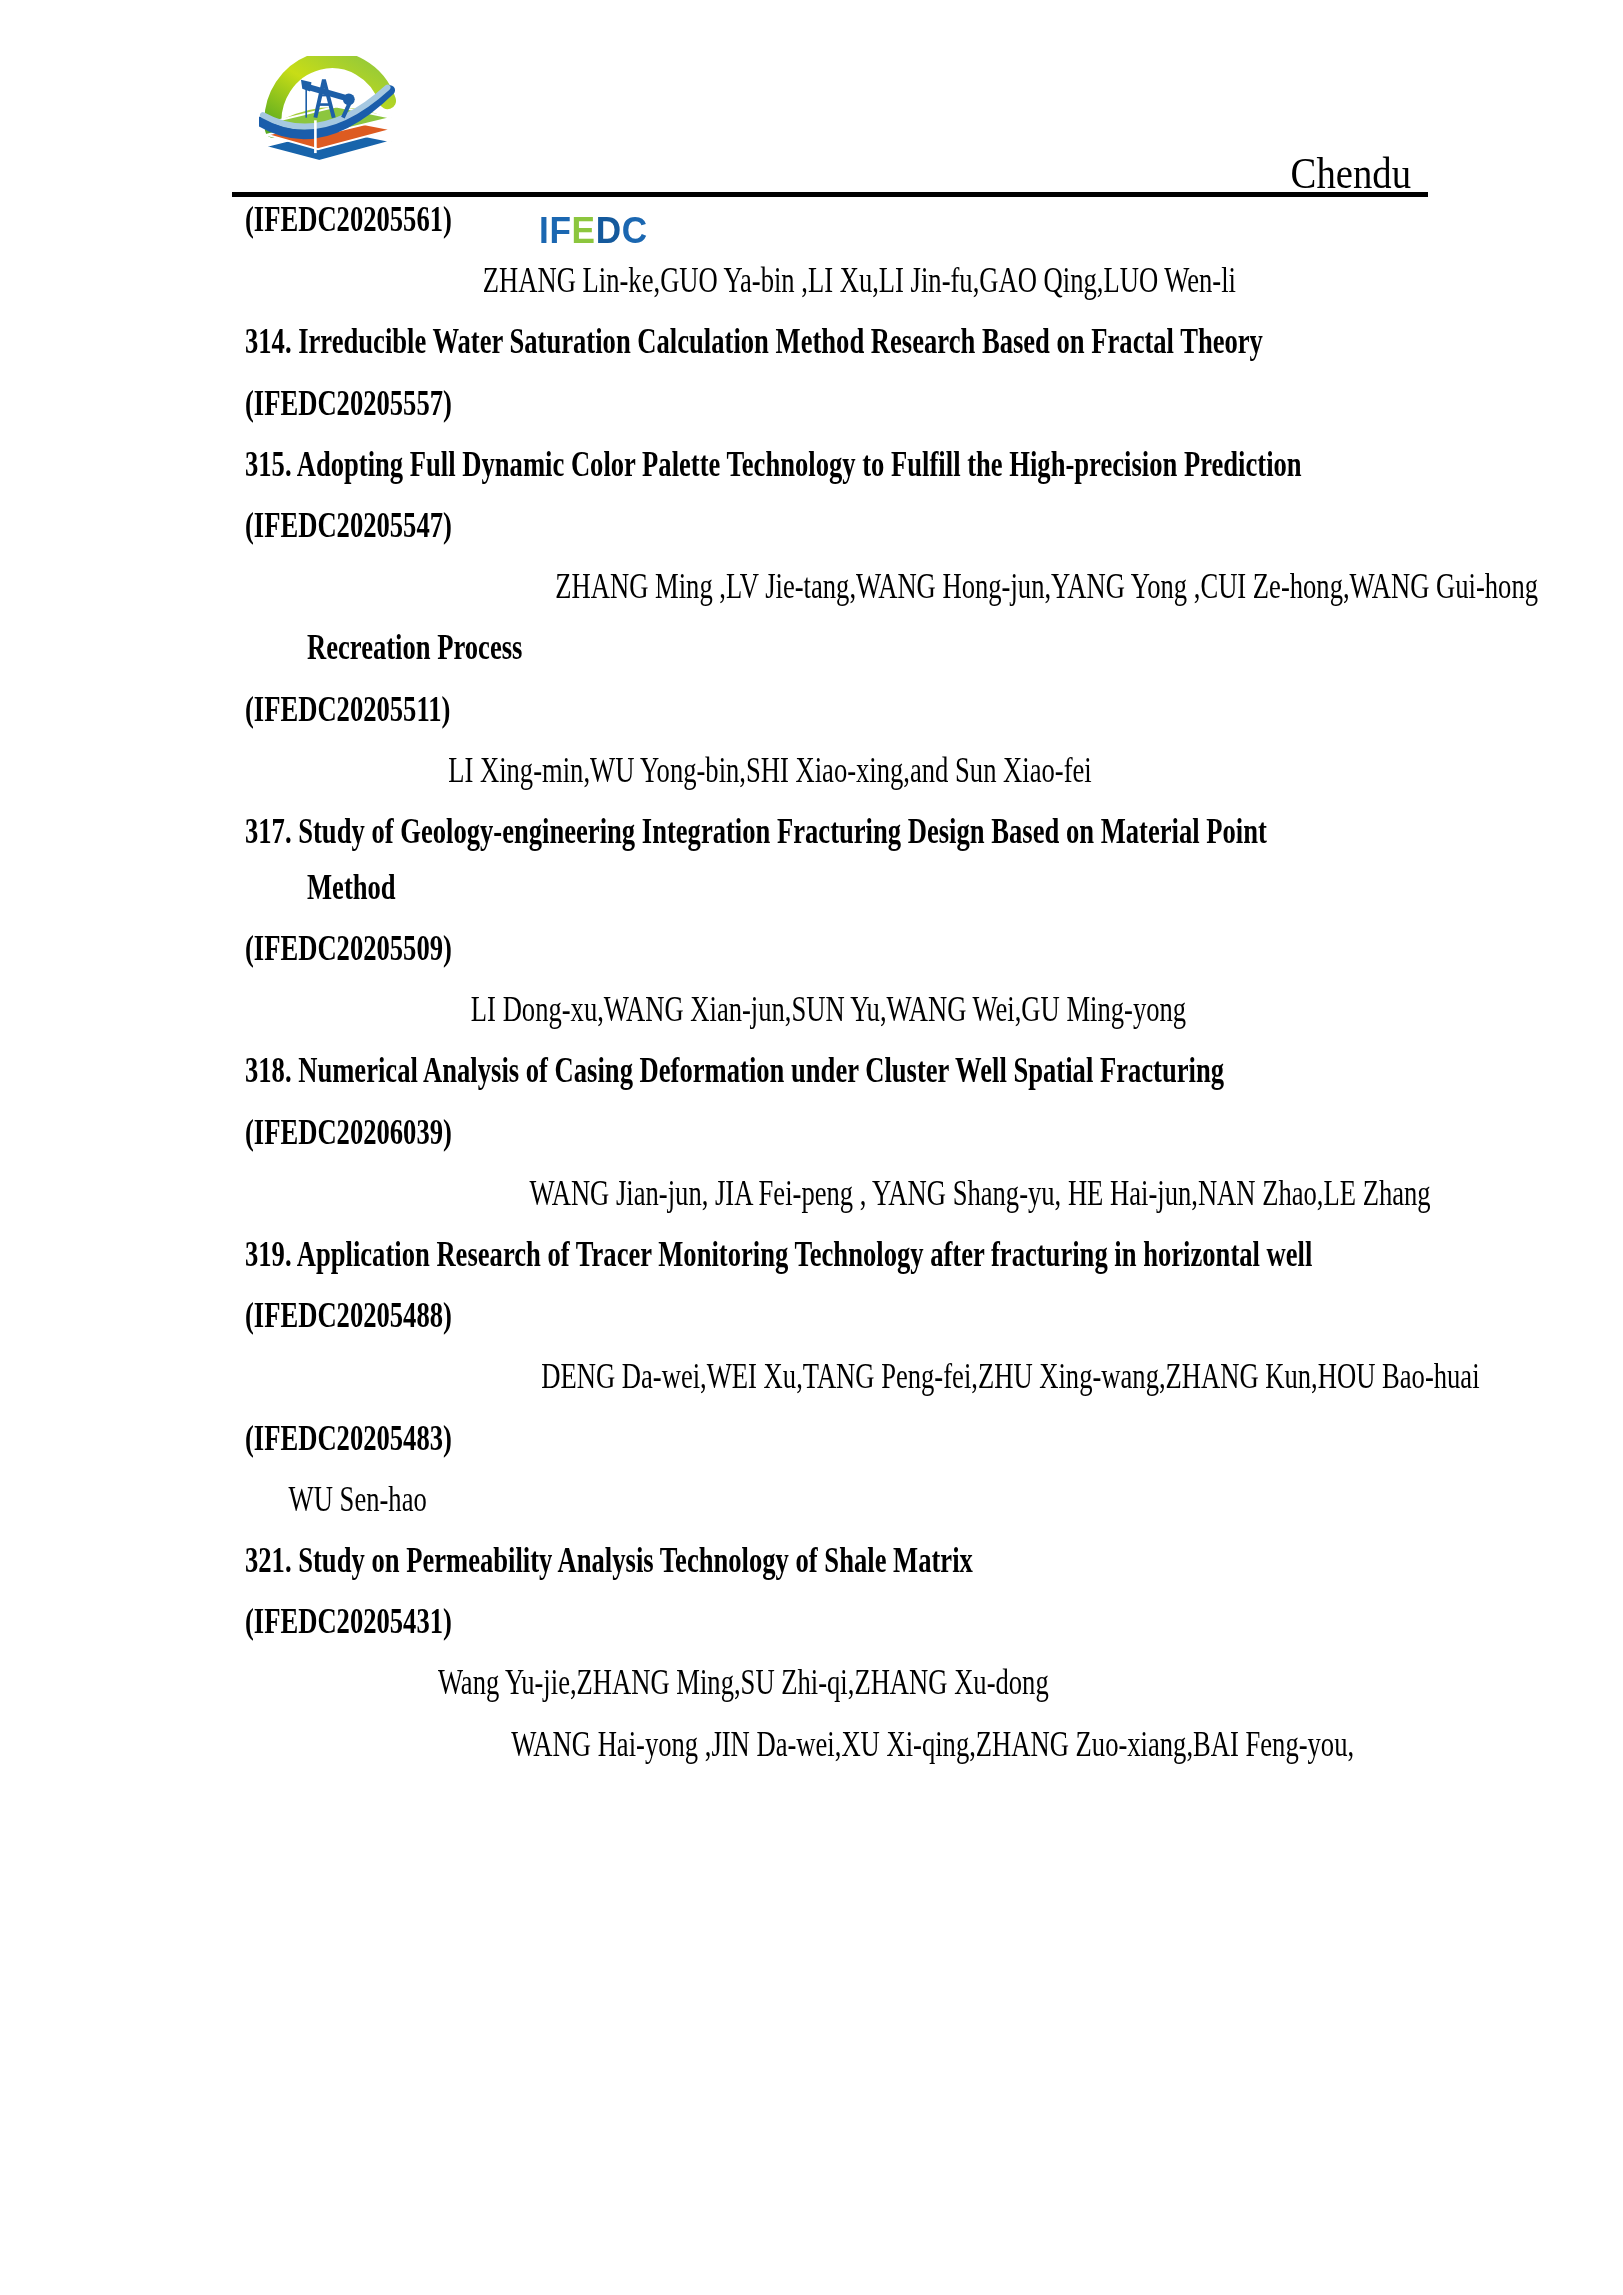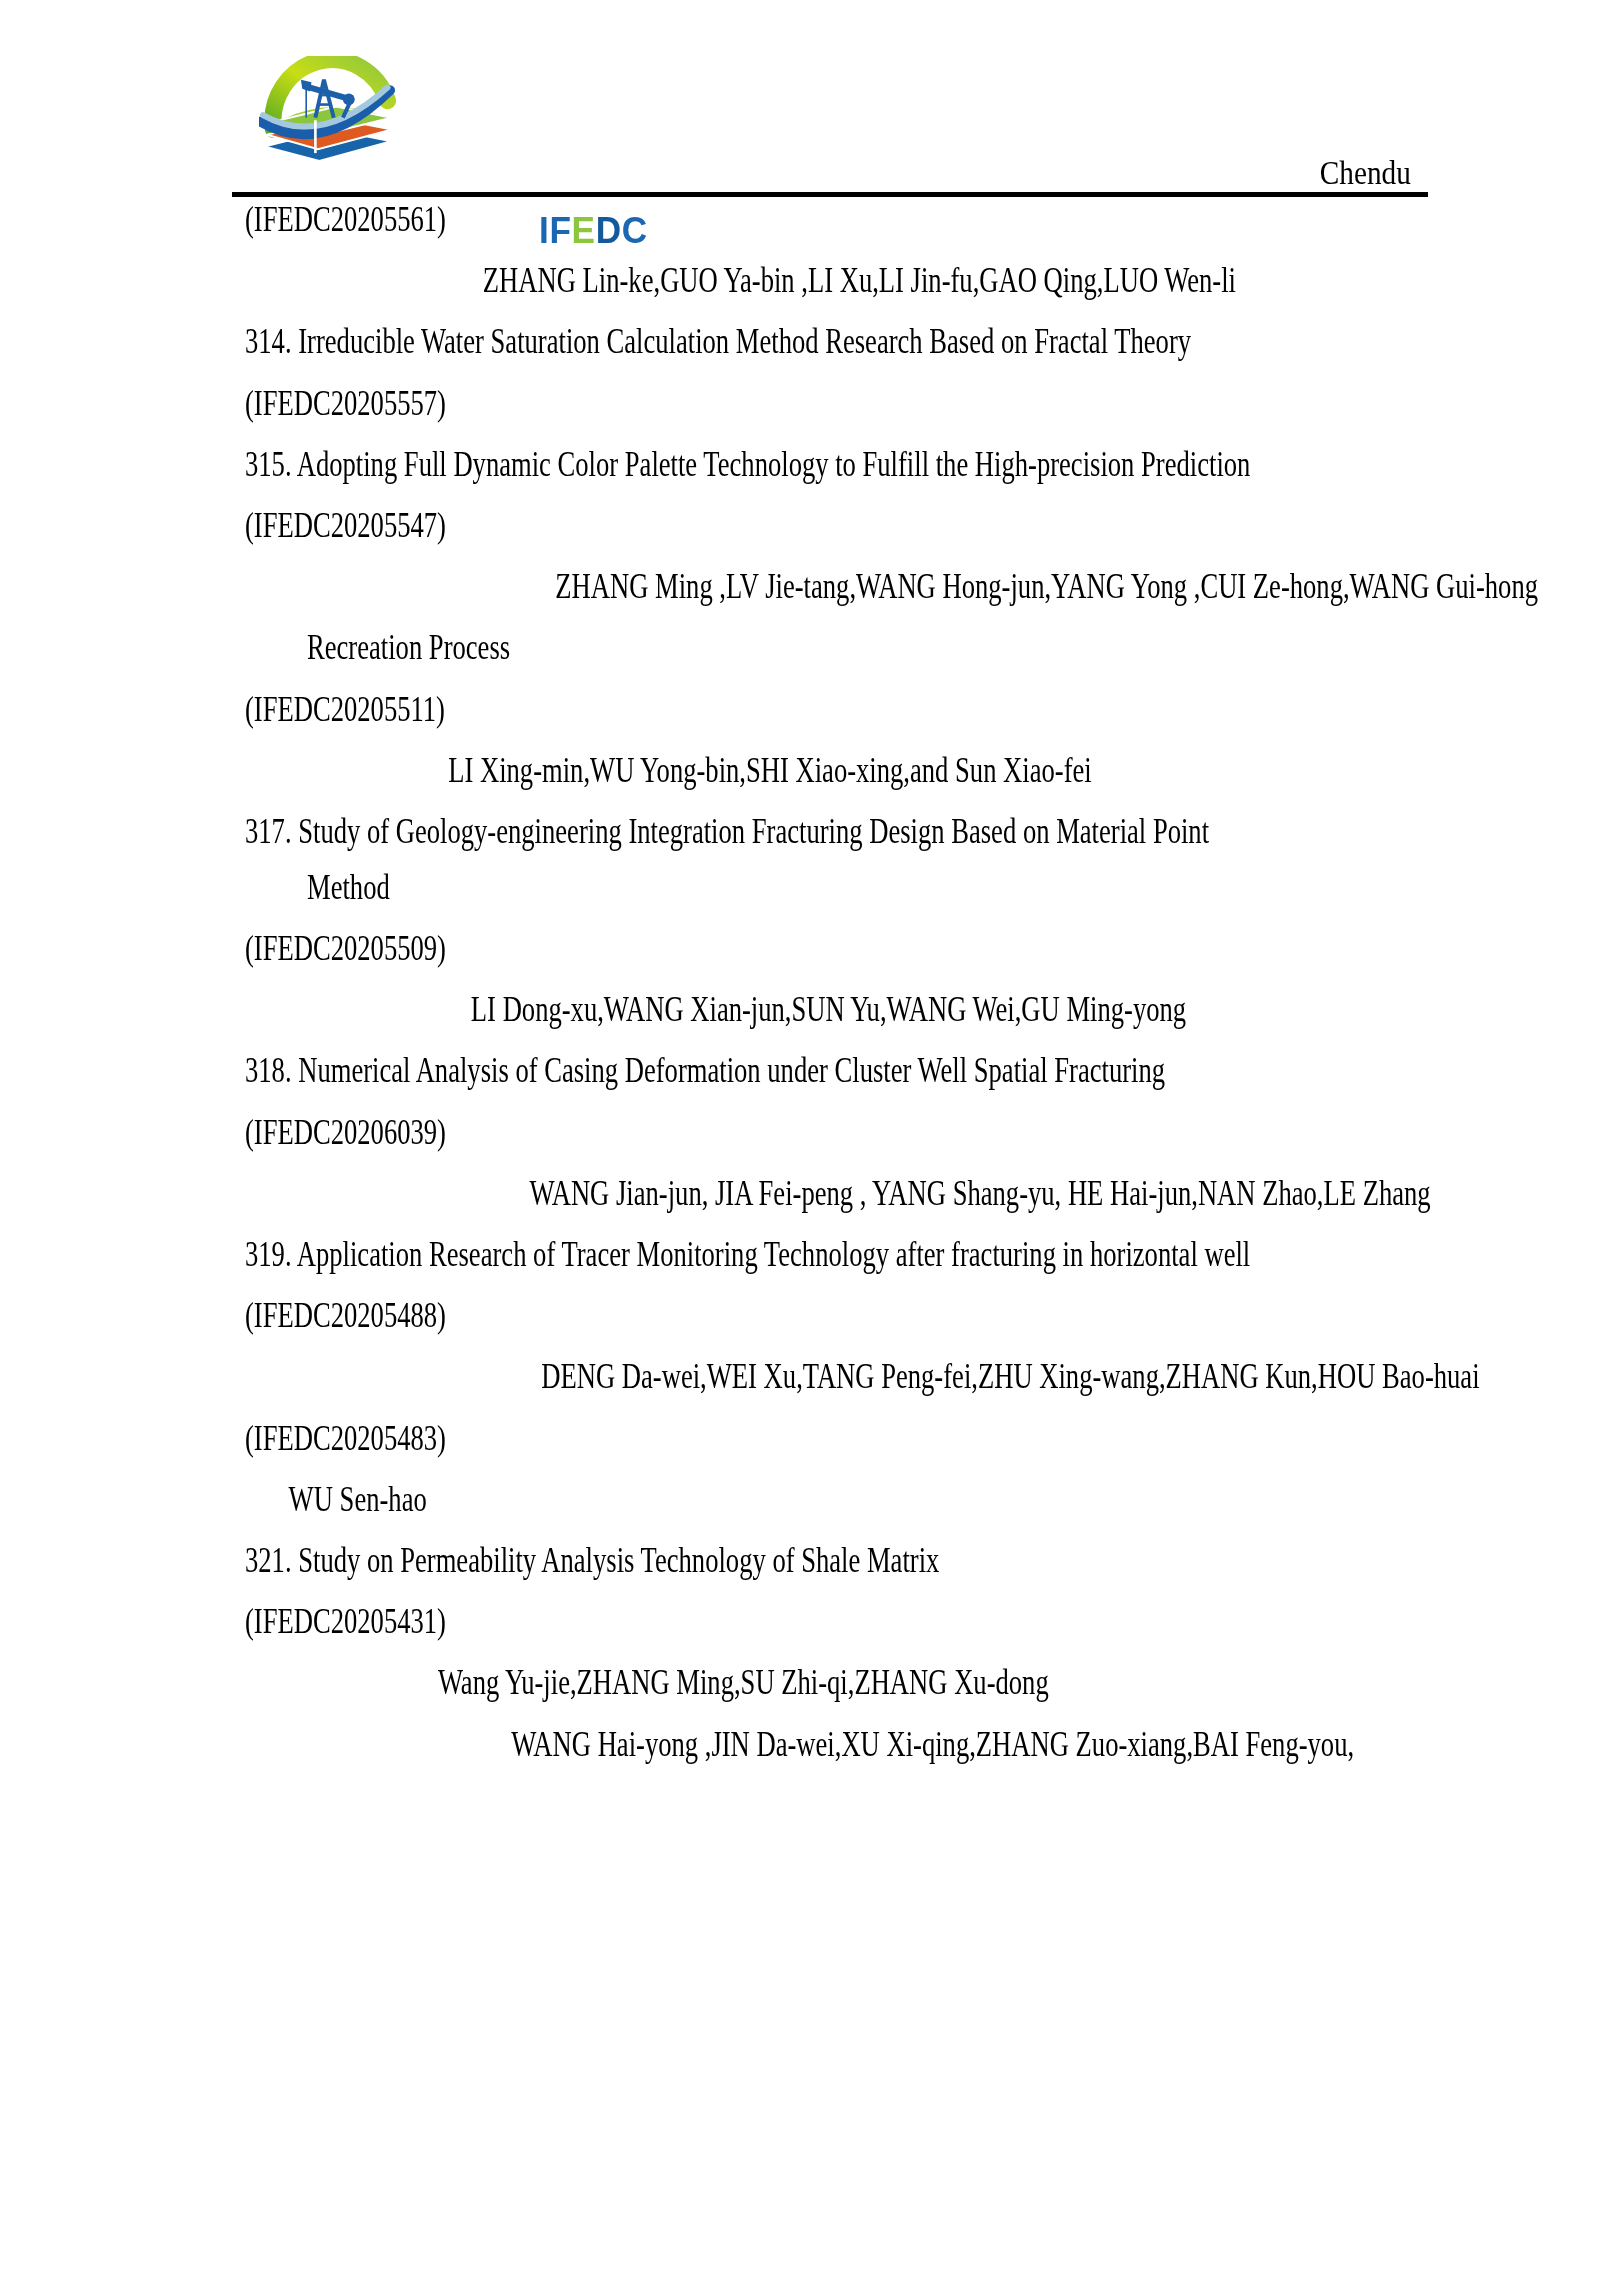--- a/index.html
+++ b/index.html
@@ -15,34 +15,34 @@
   .logo-wrap{position:absolute;left:259px;top:56px;width:139px;height:105px;}
   .logo-text{
     position:absolute;left:280px;top:158px;width:144px;height:33px;
     font-family:"Liberation Sans","DejaVu Sans",sans-serif;
     font-weight:bold;font-size:37px;line-height:33px;letter-spacing:0.7px;
     transform:scaleX(0.95);transform-origin:0 50%;
     white-space:nowrap;
   }
   .location{
     position:absolute;top:156px;right:212px;
-    font-size:34px;line-height:34px;
+    font-size:45px;line-height:34px;
     white-space:nowrap;
   }
   .location .sq{display:inline-block;transform:scaleX(0.86);transform-origin:100% 50%;}
   .rule{position:absolute;left:232px;top:192px;width:1196px;height:4.6px;background:#000;}
   
   .content{
     position:absolute;left:245px;top:192px;width:1165px;
     font-size:35px;
   }
   .para{margin:0 0 5.2px 0;}
   .tline{line-height:56px;white-space:nowrap;}
   .cont{padding-left:62px;}
-  .bold{font-weight:normal;}
+  .bold{font-weight:bold;}
   .right{text-align:left;}
   .sx{display:inline-block;white-space:nowrap;transform:scaleX(0.76);transform-origin:0 50%;}
   .right .sx{transform-origin:100% 50%;}
 </style>
 </head>
 <body>
 
 <div class="page">
 
   <div class="logo-wrap">

